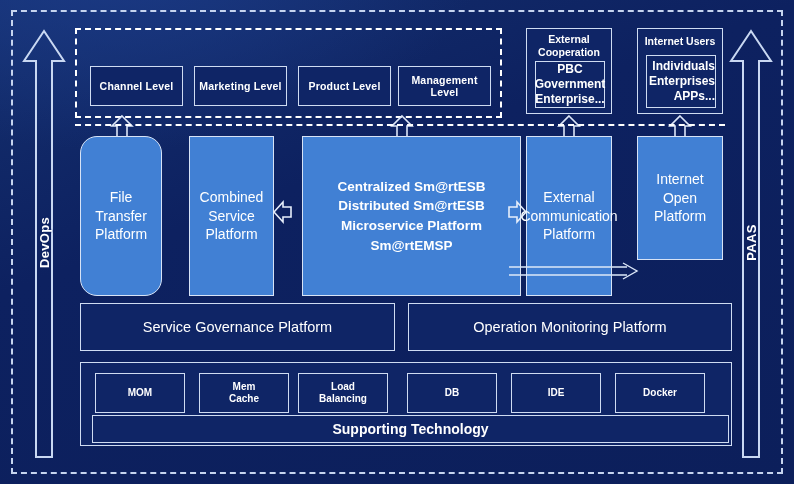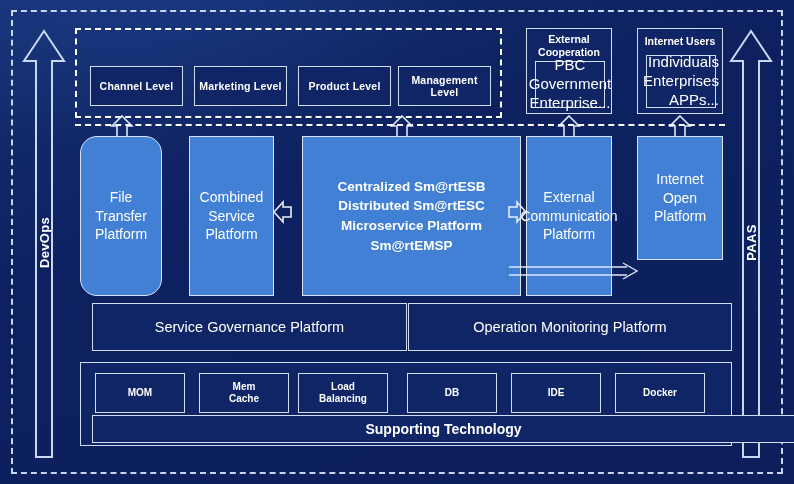--- a/index.html
+++ b/index.html
@@ -49,21 +49,21 @@
     border:1.5px solid #cfdcf2;
     box-sizing:border-box;
     display:flex;align-items:center;justify-content:center;
     text-align:center;
     color:#ffffff;
   }
   .lvl{
     font-size:10.5px;font-weight:bold;letter-spacing:.2px;
   }
   .small-cap{
-    font-size:15px;font-weight:normal;line-height:1.25;
+    font-size:12px;font-weight:bold;line-height:1.25;
   }
   .hdr-label{
     position:absolute;left:0;right:0;
     text-align:center;color:#ffffff;
     font-size:10.5px;font-weight:bold;line-height:1.22;
   }
   
   .pbox{
     position:absolute;
     background:#4180d4;
@@ -90,21 +90,21 @@
     position:absolute;left:80px;top:362px;width:652px;height:84px;
     background:#0f2566;border:1.5px solid #cfdcf2;box-sizing:border-box;
   }
   .tech{
     position:absolute;top:373px;height:40px;
     background:#0f2566;border:1.5px solid #cfdcf2;box-sizing:border-box;
     display:flex;align-items:center;justify-content:center;text-align:center;
     color:#ffffff;font-size:10px;font-weight:bold;line-height:1.25;
   }
   .supp-banner{
-    position:absolute;left:92px;top:415px;width:703px;height:28px;
+    position:absolute;left:92px;top:415px;width:637px;height:28px;
     background:#0f2566;border:1.5px solid #cfdcf2;box-sizing:border-box;
     display:flex;align-items:center;justify-content:center;
     color:#ffffff;font-size:14px;font-weight:bold;
   }
   
   .uparrow{position:absolute;}
   .sidearrow{position:absolute;}
   .hline{position:absolute;}
 </style>
 </head>
@@ -197,21 +197,21 @@
     <div>
       <div>Combined</div>
       <div>Service</div>
       <div>Platform</div>
     </div>
   </div>
 
   <div class="pbox mid" style="left:302px;top:136px;width:219px;height:160px;">
     <div>
       <div>Centralized Sm@rtESB</div>
-      <div>Distributed Sm@rtESC</div>
+      <div>Distributed Sm@rtESB</div>
       <div>Microservice Platform Sm@rtEMSP</div>
     </div>
   </div>
 
   <div class="pbox" style="left:526px;top:136px;width:86px;height:160px;">
     <div>
       <div>External</div>
       <div>Communication</div>
       <div>Platform</div>
     </div>
@@ -236,21 +236,21 @@
       <polygon points="18,13 9,3 9,8 1,8 1,18 9,18 9,23" fill="none" stroke="#e6eefb" stroke-width="1.6"></polygon>
     </svg>
   </div>
 
   <div class="hline" style="left:509px;top:262px;">
     <svg width="130" height="20" viewBox="0 0 130 20">
       <path d="M0,5 L118,5 M0,13 L118,13 M114,1 L128,9 L114,17" fill="none" stroke="#dce7f8" stroke-width="1.4"></path>
     </svg>
   </div>
 
-  <div class="gbox" style="left:80px;top:303px;width:315px;height:48px;margin-left:12px;">
+  <div class="gbox" style="left:80px;top:303px;width:315px;height:48px;">
     <span>Service Governance Platform</span>
   </div>
   <div class="gbox" style="left:408px;top:303px;width:324px;height:48px;">
     <span>Operation Monitoring Platform</span>
   </div>
 
   <div class="supp-outer"></div>
 
   <div class="tech" style="left:95px;width:90px;">
     <div>

